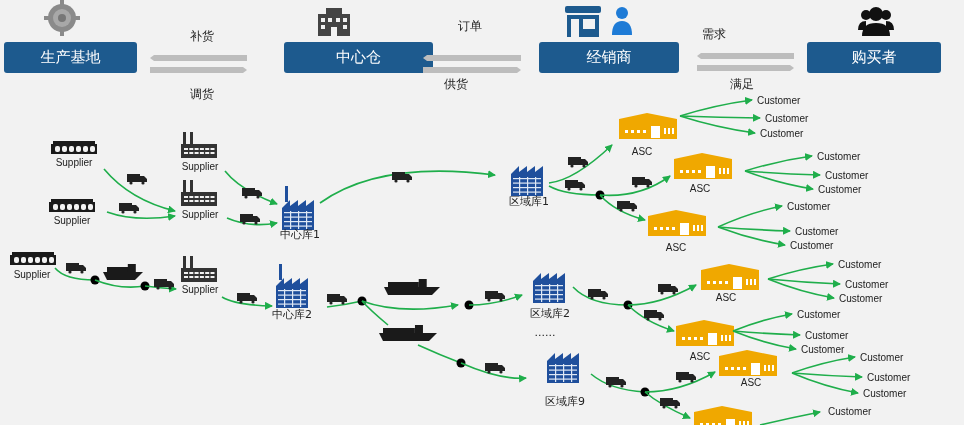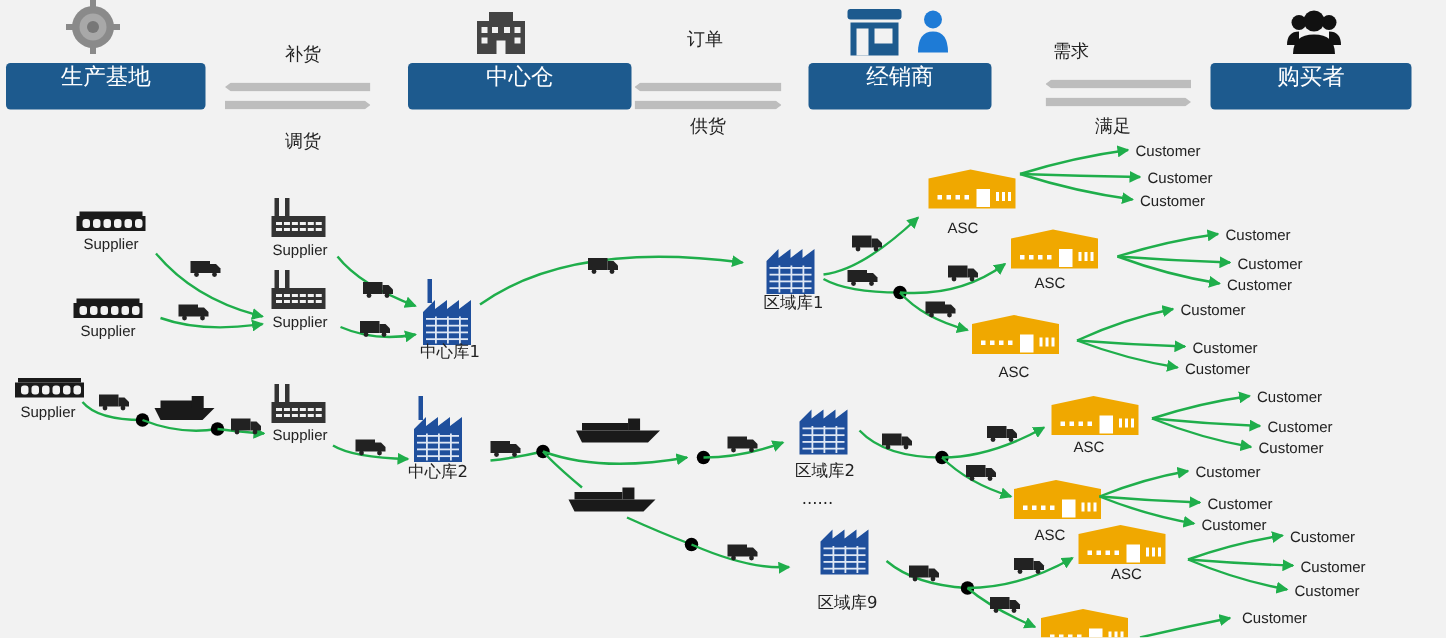--- a/index.html
+++ b/index.html
@@ -1,19 +1,19 @@
 <!DOCTYPE html>
 <html><head>
 <meta charset="utf-8">
 <style>
   html, body { margin:0; padding:0; }
   body { width:964px; height:425px; background:#f2f2f2; overflow:hidden; position:relative;
          font-family:"DejaVu Sans", sans-serif; }
   .stage-btn { position:absolute; top:42px; height:31px; background:#1d5a8e; color:#fff; border-radius:3px;
-               font-size:15px; display:flex; align-items:flex-start; justify-content:center; }
+               font-size:15px; display:flex; align-items:center; justify-content:center; }
   .flow-label { position:absolute; font-size:12px; color:#222;text-align:center; }
   .bar { position:absolute; height:6px; background:#bdbdbd; }
   svg.net { position:absolute; left:0; top:0; }
   .lbl { font-family:"Liberation Sans", sans-serif; font-size:10px; fill:#222; }
   .lblc { font-family:"DejaVu Sans", sans-serif; font-size:11px; fill:#222; }
   .edge { fill:none; stroke:#1fae4b; stroke-width:1.6; }
 </style>
 </head>
 <body>
 
@@ -58,39 +58,39 @@
       <circle cx="18" cy="8" r="7"></circle>
     <path d="M4 30 Q4 17 18 17 Q32 17 32 30 Z"></path>
       <path d="M0 24 Q0 15 8 15 L8 24 Z"></path>
       <path d="M36 24 Q36 15 28 15 L28 24 Z"></path>
   </g>
 </svg>
 
 <div class="stage-btn" style="left:4px;width:133px">
     <span>生产基地</span>
   </div>
-<div class="stage-btn" style="left:272px;width:149px">
+<div class="stage-btn" style="left:284px;width:149px">
     <span>中心仓</span>
   </div>
-<div class="stage-btn" style="left:539px;width:122px">
+<div class="stage-btn" style="left:539px;width:140px">
     <span>经销商</span>
   </div>
 <div class="stage-btn" style="left:807px;width:134px">
     <span>购买者</span>
   </div>
 
 <div class="flow-label" style="left:190px;top:28px">补货</div>
 <div class="bar" style="left:150px;top:55px;width:97px;clip-path:polygon(4px 0,100% 0,100% 100%,4px 100%,0 50%)"></div>
 <div class="bar" style="left:150px;top:67px;width:97px;clip-path:polygon(0 0,calc(100% - 4px) 0,100% 50%,calc(100% - 4px) 100%,0 100%)"></div>
 <div class="flow-label" style="left:190px;top:86px">调货</div>
 
 <div class="flow-label" style="left:458px;top:18px">订单</div>
 <div class="bar" style="left:423px;top:55px;width:98px;clip-path:polygon(4px 0,100% 0,100% 100%,4px 100%,0 50%)"></div>
 <div class="bar" style="left:423px;top:67px;width:98px;clip-path:polygon(0 0,calc(100% - 4px) 0,100% 50%,calc(100% - 4px) 100%,0 100%)"></div>
-<div class="flow-label" style="left:460px;top:76px">供货</div>
+<div class="flow-label" style="left:444px;top:76px">供货</div>
 
 <div class="flow-label" style="left:702px;top:26px">需求</div>
 <div class="bar" style="left:697px;top:53px;width:97px;clip-path:polygon(4px 0,100% 0,100% 100%,4px 100%,0 50%)"></div>
 <div class="bar" style="left:697px;top:65px;width:97px;clip-path:polygon(0 0,calc(100% - 4px) 0,100% 50%,calc(100% - 4px) 100%,0 100%)"></div>
 <div class="flow-label" style="left:730px;top:76px">满足</div>
 
 <svg class="net" id="net" width="964" height="425">
   <defs>
     <marker id="ah" markerWidth="8" markerHeight="8" refX="7" refY="4" orient="auto" markerUnits="userSpaceOnUse">
       <path d="M0 0 L8 4 L0 8 Z" fill="#1fae4b"></path>

